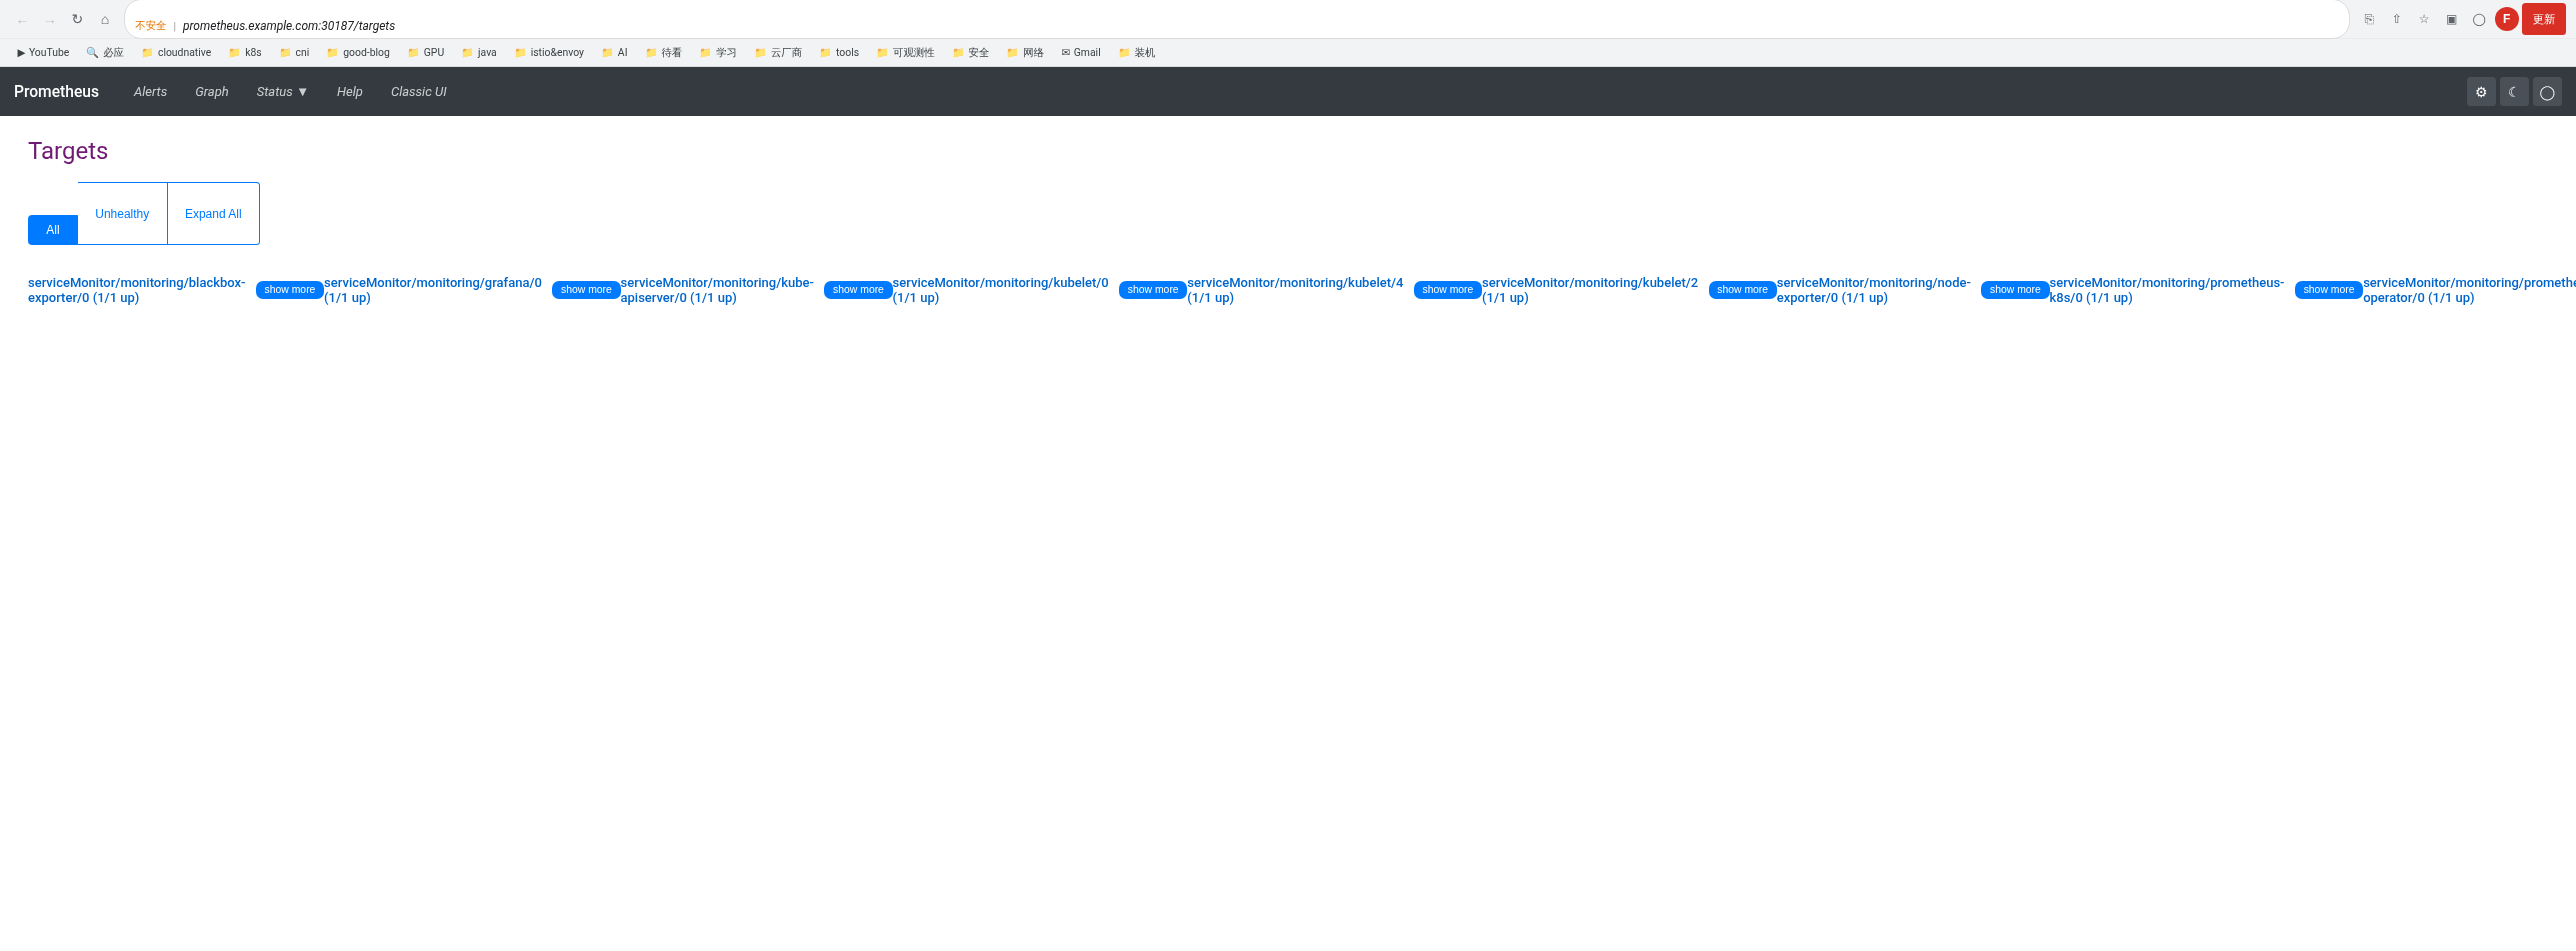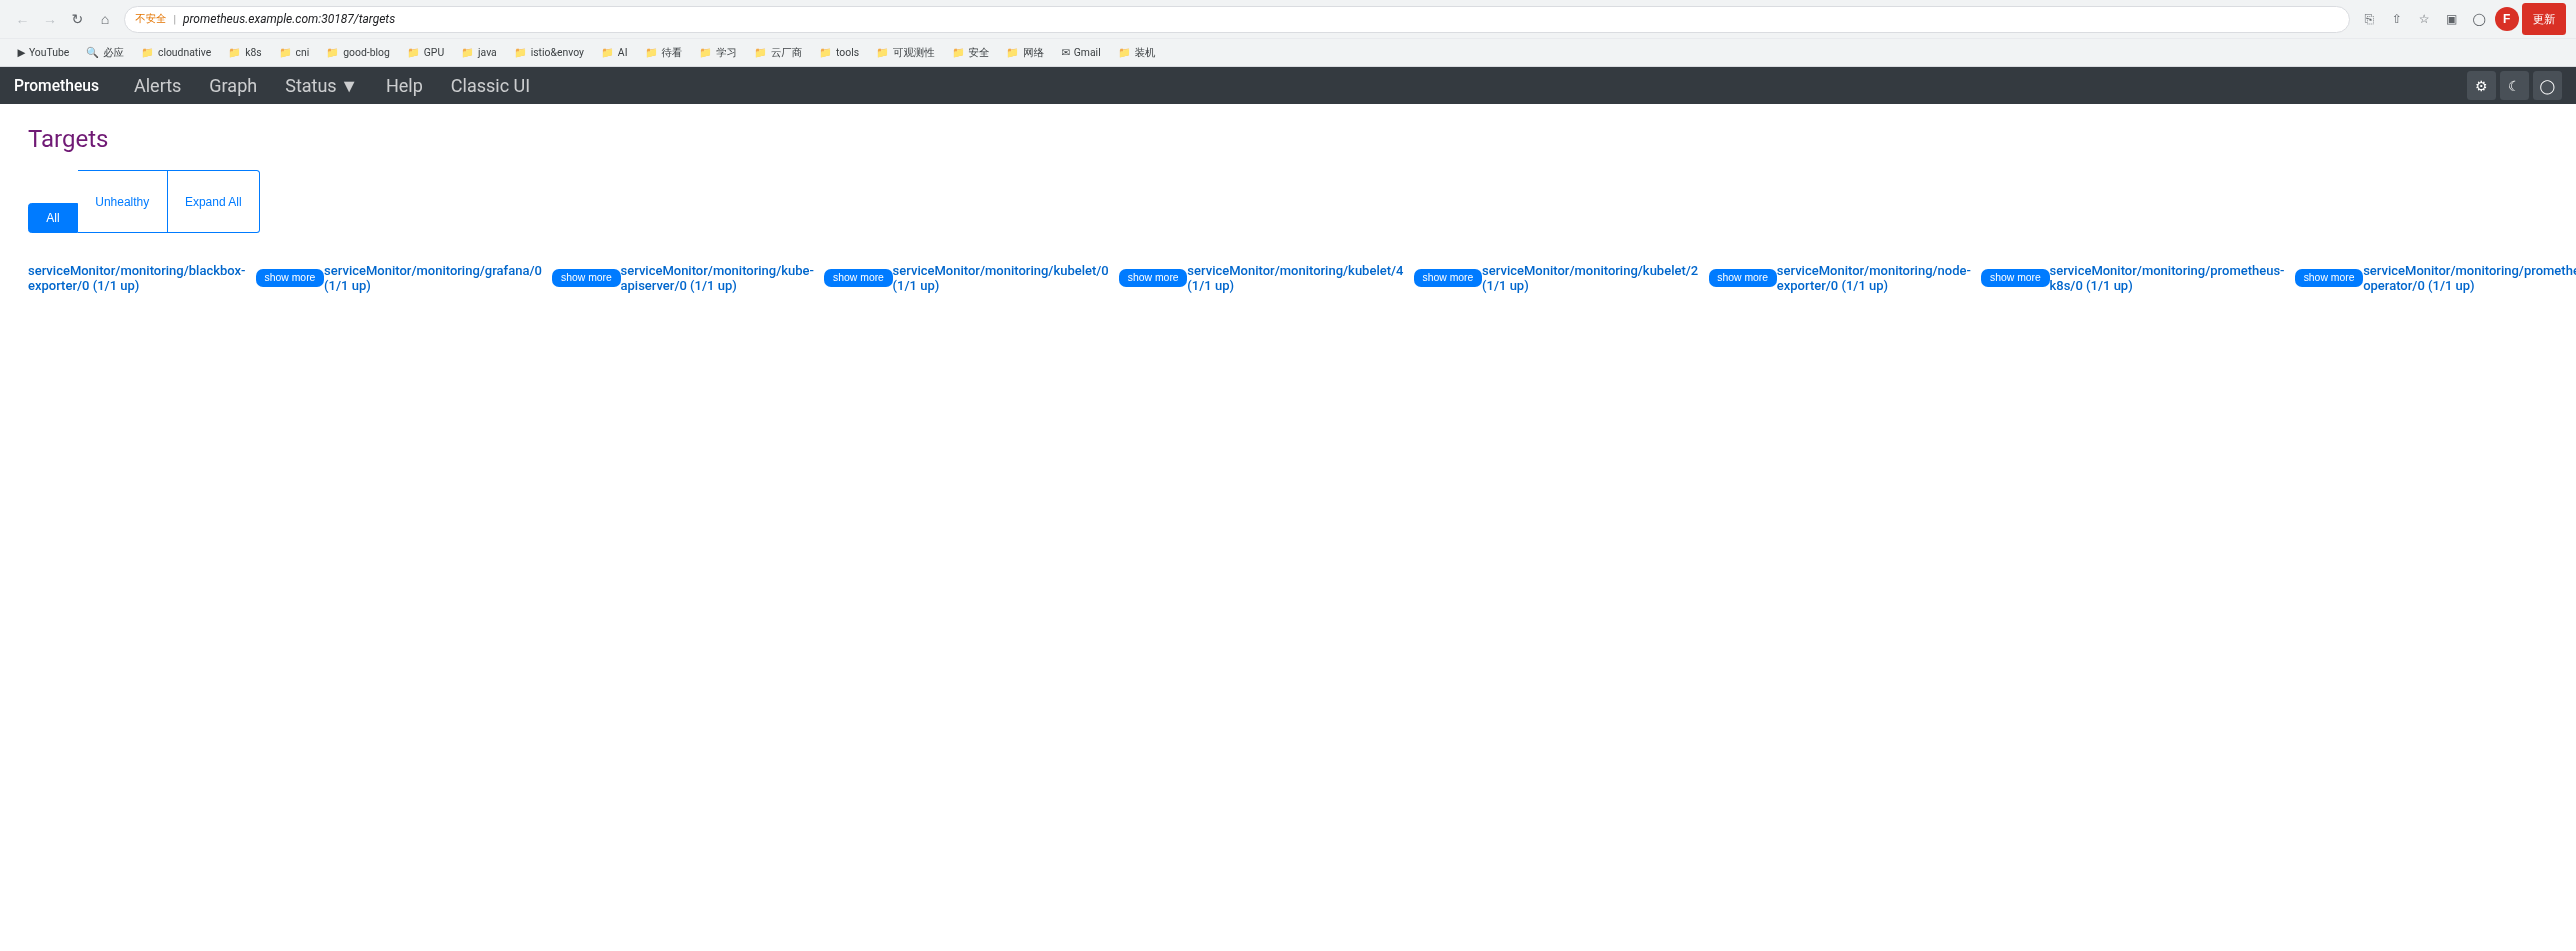--- a/index.html
+++ b/index.html
@@ -56,21 +56,21 @@
 
     .address-bar {
       flex: 1;
       display: flex;
       align-items: flex-end;
       background: #fff;
       border: 0.9px solid #dadce0;
       border-radius: 17.3px;
       padding: 5.2px 10.4px;
       gap: 7px;
-      height: 27px;
+      height: 40px;
     }
 
     .address-bar .warning {
       color: #e37400;
       font-size: 10.4px;
     }
 
     .address-bar .url {
       flex: 1;
       font-size: 12px;
@@ -152,21 +152,21 @@
     .bookmark-icon {
       font-size: 10.4px;
     }
 
     
     .app-nav {
       background: #343a40;
       padding: 0 14px;
       display: flex;
       align-items: center;
-      height: 37px;
+      height: 49px;
       gap: 0;
     }
 
     .app-logo {
       color: #fff;
       font-size: 15.6px;
       font-weight: 500;
       margin-right: 21px;
       text-decoration: none;
     }
@@ -174,25 +174,26 @@
     .nav-links {
       display: flex;
       align-items: center;
       gap: 0;
     }
 
     .nav-link {
       color: rgba(255,255,255,0.75);
       text-decoration: none;
       padding: 15.6px 14px;
-      font-size: 18px;
-      cursor: pointer;
-      display: flex;
-      align-items: center;
-      gap: 3.5px;
+      font-size: 13px;
+      cursor: pointer;
+      display: flex;
+      align-items: center;
+      gap: 3.5px;
+      font-style: italic;
     }
 
     .nav-right {
       margin-left: auto;
       display: flex;
       align-items: center;
       gap: 3.5px;
     }
 
     .icon-btn {

